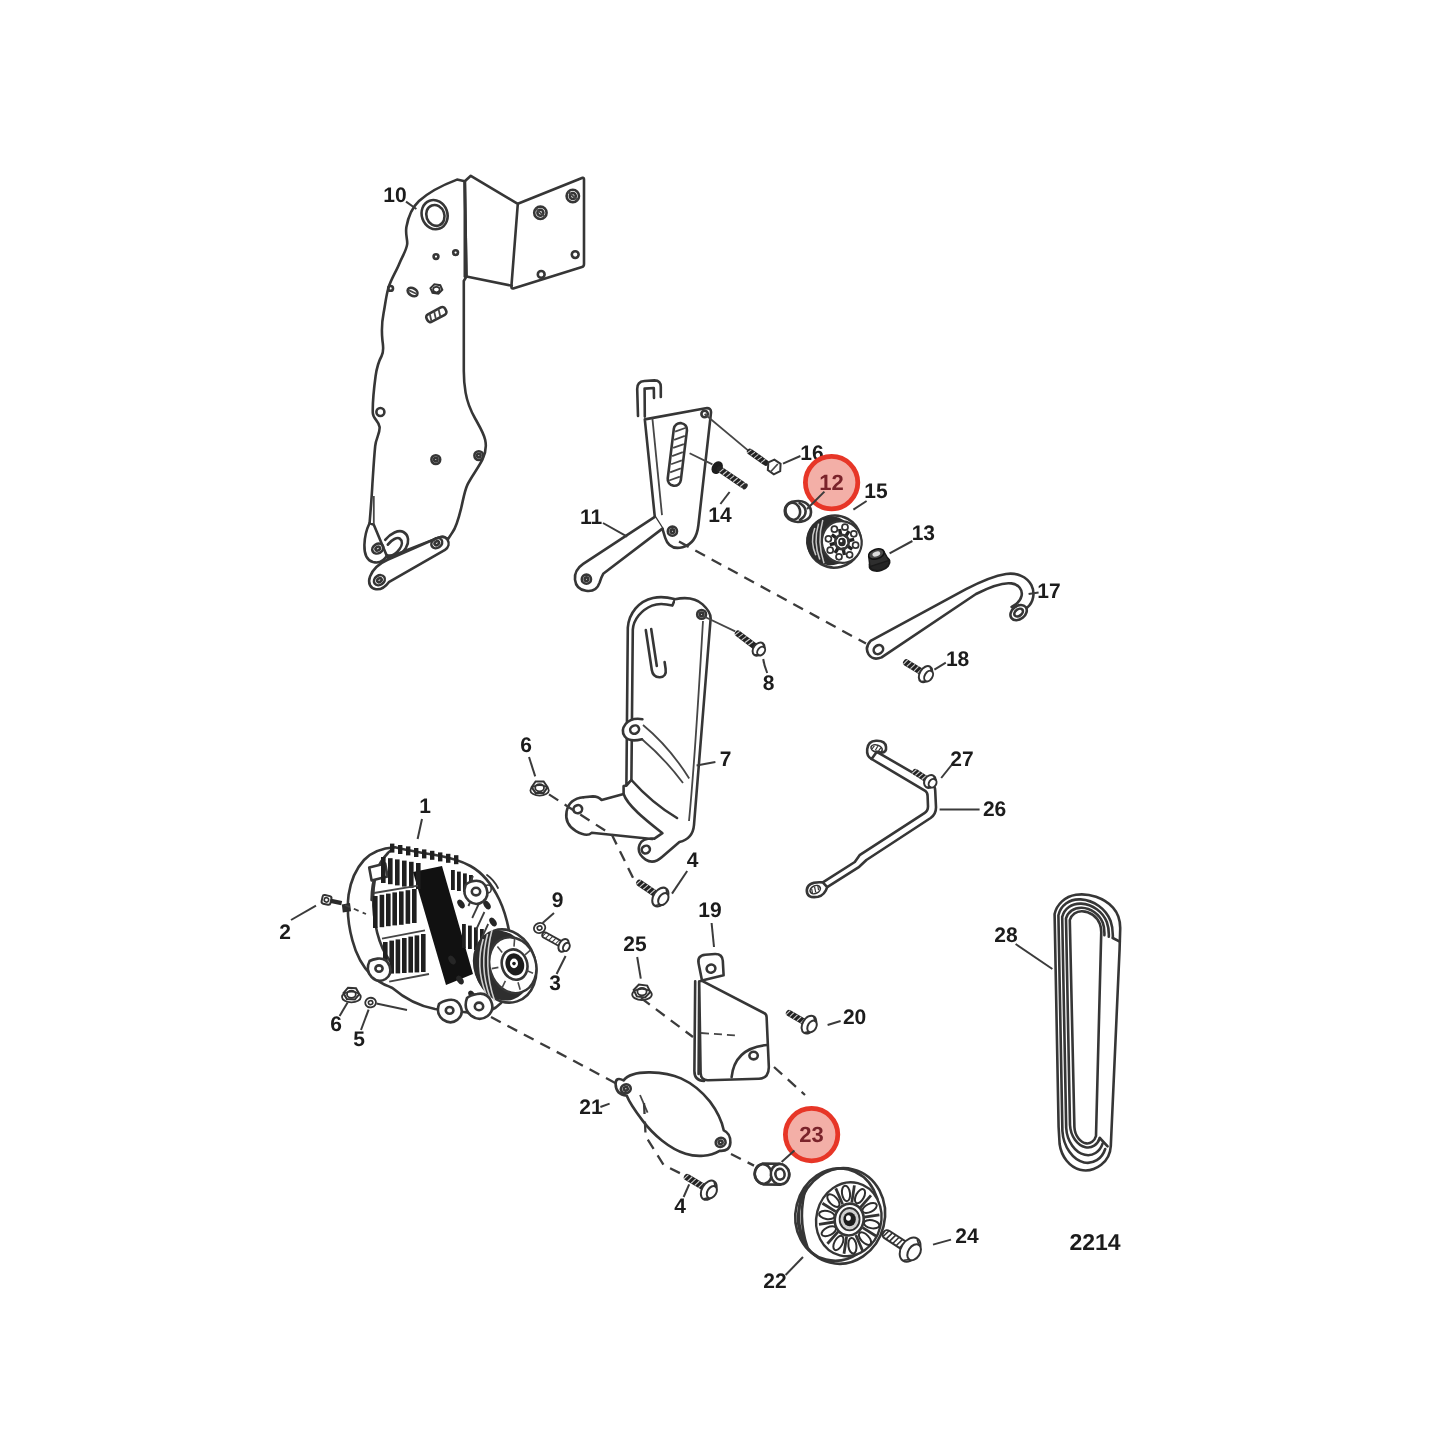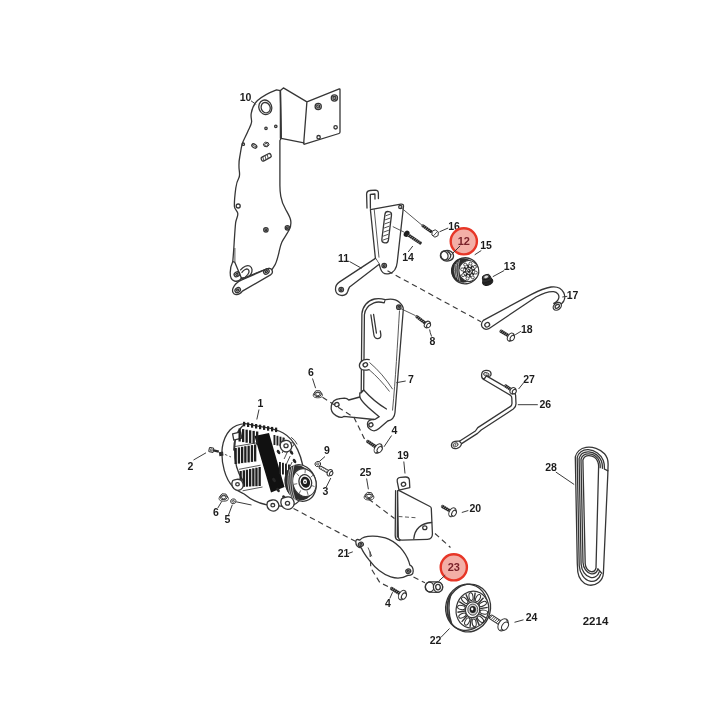--- a/index.html
+++ b/index.html
@@ -1,15 +1,15 @@
 <!DOCTYPE html>
 <html><head><meta charset="utf-8">
 <style>
 html,body{margin:0;padding:0;background:#fff;}
-#wrap{position:relative;width:576px;height:720px;background:#fff;overflow:hidden;margin-left:48px;}
+#wrap{position:relative;width:576px;height:720px;background:#fff;overflow:hidden;}
 .s{stroke:#363636;fill:none;stroke-width:1.3;stroke-linecap:round;stroke-linejoin:round}
 .sf{stroke:#363636;fill:#fff;stroke-width:1.3;stroke-linecap:round;stroke-linejoin:round}
 .thin{stroke:#464646;fill:none;stroke-width:0.9}
 .ld{stroke:#3b3b3b;fill:none;stroke-width:1.0}
 .dsh{stroke:#3b3b3b;fill:none;stroke-width:1.15;stroke-dasharray:5.5,3.8}
 .lbl{font:bold 10.5px "Liberation Sans",sans-serif;fill:#1c1c1c}
 .rlbl{font:bold 11px "Liberation Sans",sans-serif;fill:#7a232b}
 </style></head><body>
 <div id="wrap">
 <svg width="720" height="720" viewBox="0 0 720 720" xmlns="http://www.w3.org/2000/svg">

